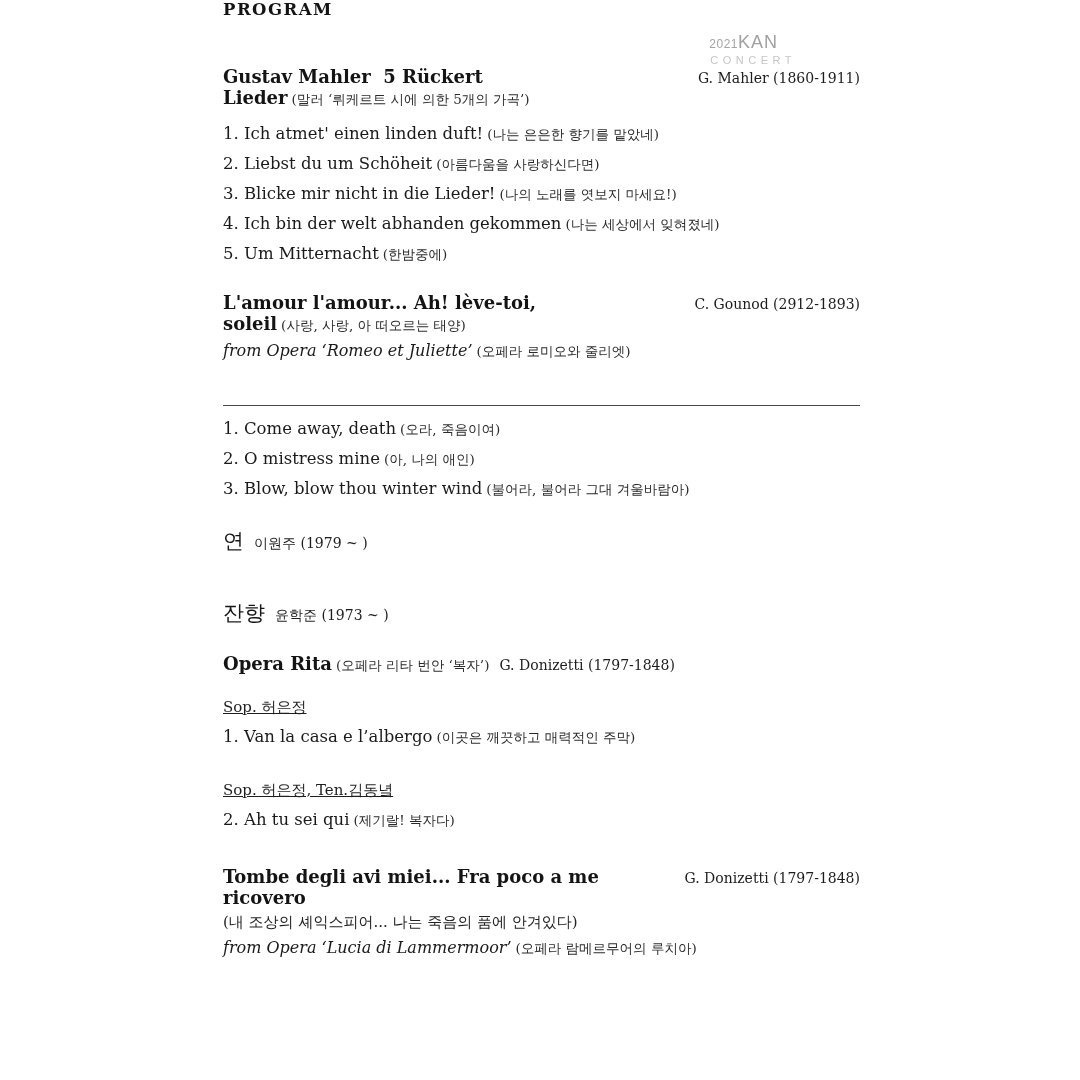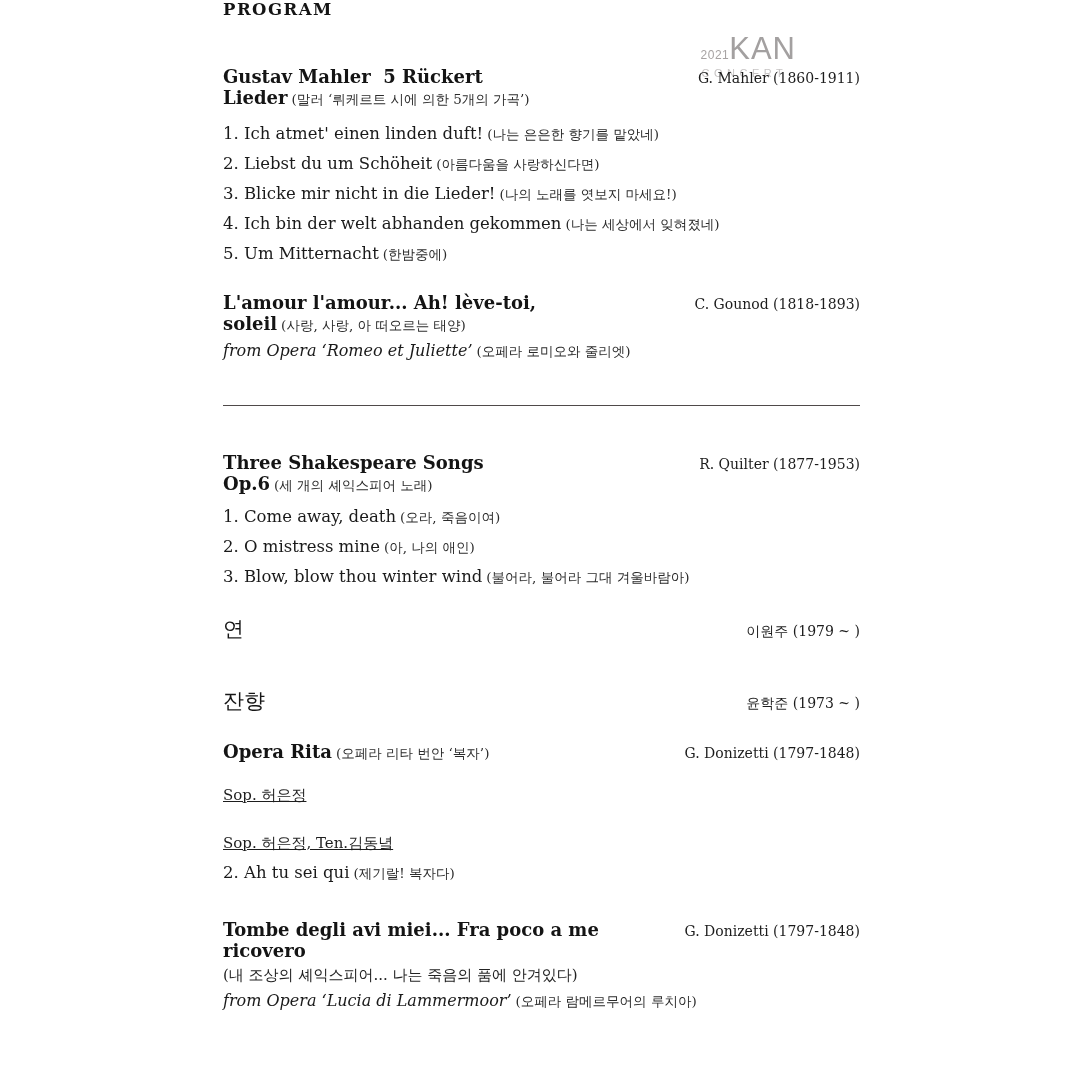--- a/index.html
+++ b/index.html
@@ -17,39 +17,39 @@
   .logo {
     position: absolute;
     top: 33px;
     right: 188px;
     text-align: left;
     font-family: "Liberation Sans", sans-serif;
     line-height: 1;
   }
   .logo-top { display: flex; align-items: baseline; }
   .logo-year { font-size: 12px; color: #a7a3a3; letter-spacing: 0.5px; }
-  .logo-kan  { font-size: 31px; font-weight: 200; color: #a3a0a0; letter-spacing: 1px; }
+  .logo-kan  { font-size: 18px; font-weight: 200; color: #a3a0a0; letter-spacing: 1px; }
   .logo-sub  { font-size: 11px; font-weight: 300; color: #c7c4c4; letter-spacing: 4.5px; margin-top: 4px; margin-left: 1px; }
 
   
   .content {
     position: absolute;
     left: 223px;
     top: 0;
     width: 637px;
   }
   .program-title {
     margin: 0;
     font-size: 16.5px;
     font-weight: bold;
     letter-spacing: 1.5px;
     color: #141414;
   }
 
-  .row { display: flex; justify-content: space-between; align-items: baseline; gap: 32px; }
+  .row { display: flex; align-items: baseline; }
   .left { white-space: nowrap; }
   .t {
     font-size: 18px;
     font-weight: bold;
     white-space: pre-wrap;
     color: #141414;
   }
   .note {
     font-size: 13.5px;
     font-weight: normal;
@@ -135,34 +135,28 @@
       </div>
       <div class="item">
         <span class="it">5. Um Mitternacht</span><span class="note">(한밤중에)</span>
       </div>
     </div>
 
     <div class="row mt-gounod-title">
       <div class="left">
         <span class="t">L'amour l'amour... Ah! lève-toi, soleil</span><span class="note">(사랑, 사랑, 아 떠오르는 태양)</span>
       </div>
-      <div class="composer">C. Gounod (1818-1893)</div>
+      <div class="composer">C. Gounod (2912-1893)</div>
     </div>
     <div class="from-line">
       <span class="from-it">from Opera ‘Romeo et Juliette’</span><span class="note">(오페라 로미오와 줄리엣)</span>
     </div>
 
     <hr class="divider">
 
-    <div class="row mt-quilter-title">
-      <div class="left">
-        <span class="t">Three Shakespeare Songs  Op.6</span><span class="note">(세 개의 셰익스피어 노래)</span>
-      </div>
-      <div class="composer">R. Quilter (1877-1953)</div>
-    </div>
     <div class="items mt-quilter-items">
       <div class="item">
         <span class="it">1. Come away, death</span><span class="note">(오라, 죽음이여)</span>
       </div>
       <div class="item">
         <span class="it">2. O mistress mine</span><span class="note">(아, 나의 애인)</span>
       </div>
       <div class="item">
         <span class="it">3. Blow, blow thou winter wind</span><span class="note">(불어라, 불어라 그대 겨울바람아)</span>
       </div>
@@ -178,20 +172,23 @@
       <div class="composer">윤학준 (1973 ~ )</div>
     </div>
 
     <div class="row mt-rita">
       <div class="left">
         <span class="t">Opera Rita</span><span class="note">(오페라 리타 번안 ‘복자’)</span>
       </div>
       <div class="composer">G. Donizetti (1797-1848)</div>
     </div>
     <div class="cast-line mt-cast1">Sop. 허은정</div>
+    <div class="item mt-item-single">
+      <span class="it">1. Van la casa e l’albergo</span><span class="note">(이곳은 깨끗하고 매력적인 주막)</span>
+    </div>
     <div class="cast-line mt-cast2">Sop. 허은정, Ten.김동녘</div>
     <div class="item mt-item-single">
       <span class="it">2. Ah tu sei qui</span><span class="note">(제기랄! 복자다)</span>
     </div>
 
     <div class="row mt-lucia">
       <div class="left">
         <span class="t">Tombe degli avi miei... Fra poco a me ricovero</span>
       </div>
       <div class="composer">G. Donizetti (1797-1848)</div>

